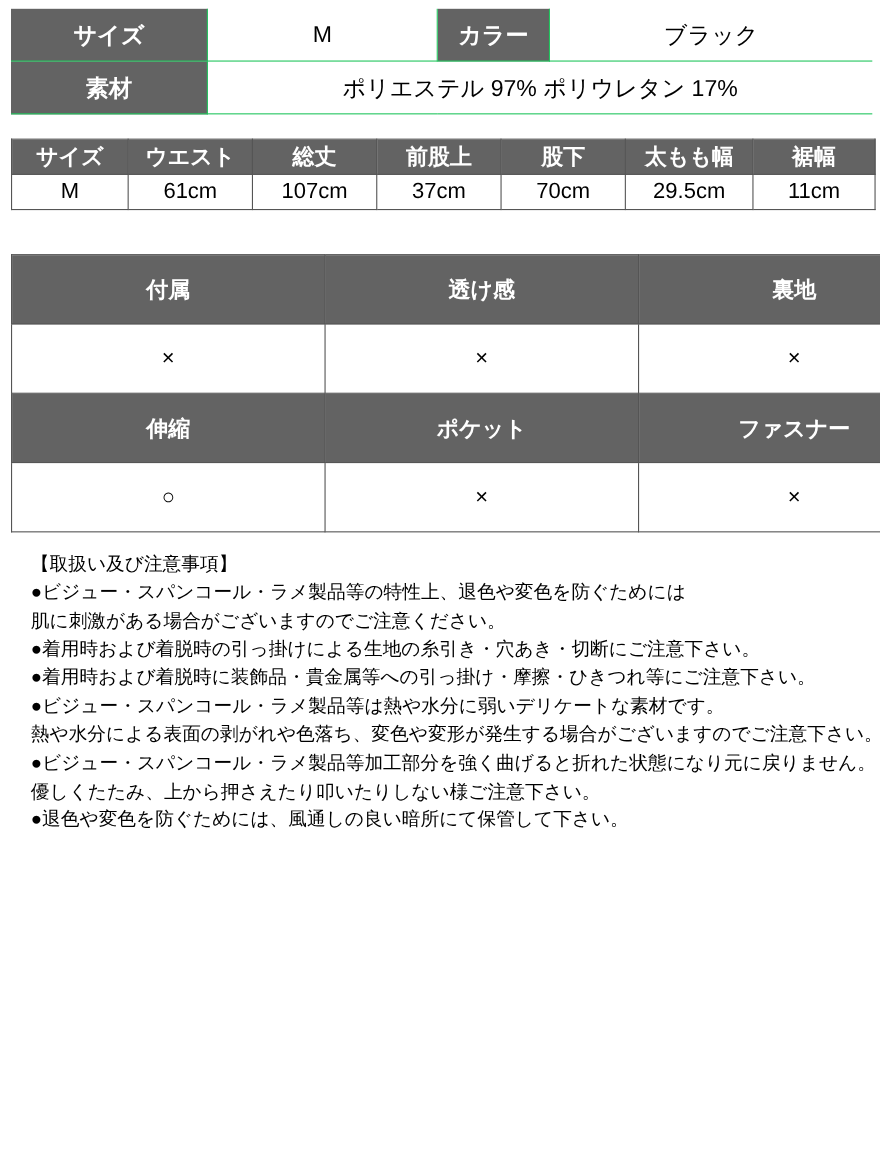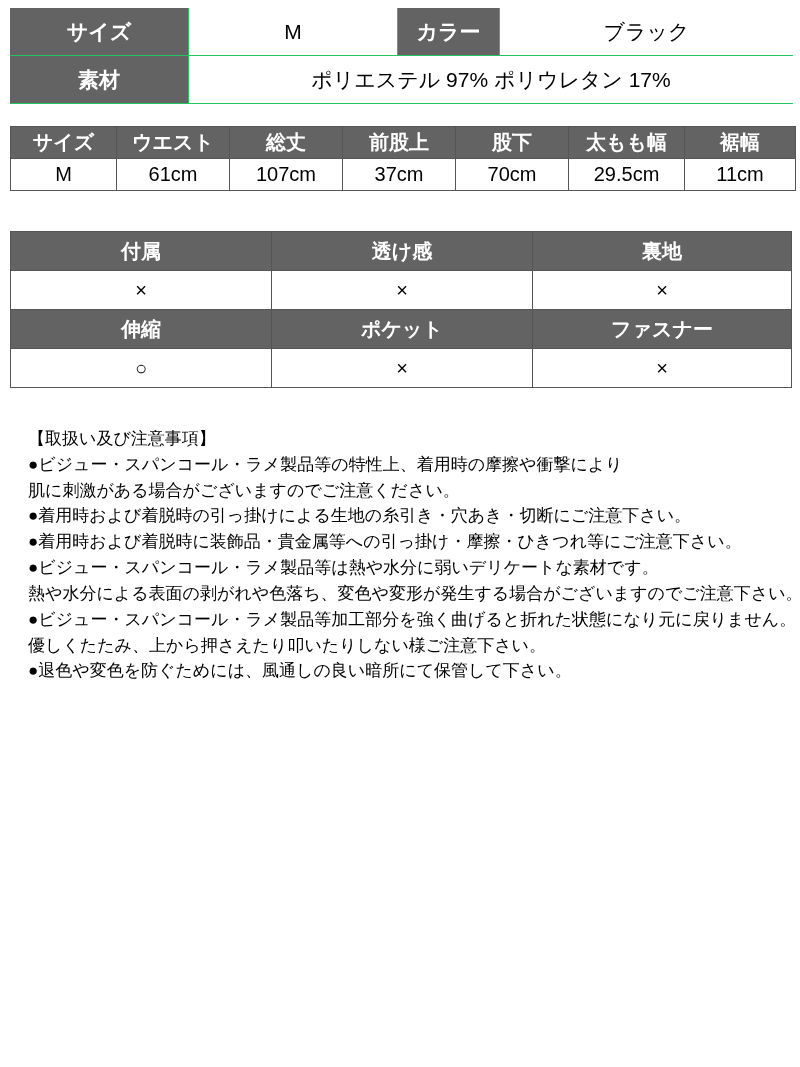--- a/index.html
+++ b/index.html
@@ -71,34 +71,34 @@
 
   .tbl-attr {
     border: 1px solid #555555;
   }
   .tbl-attr td {
     border: 1px solid #555555;
     height: 38px;
     font-size: 20px;
     text-align: center;
     vertical-align: middle;
-    padding: 0;
+    padding: 12px;
   }
   .tbl-attr .hdr {
     background: #636363;
     color: #ffffff;
     font-weight: bold;
   }
   .mark {
     font-size: 22px;
     line-height: 1;
   }
 
   .notes {
-    margin-top: 38px;
+    margin-top: 16px;
     padding-left: 18px;
     font-size: 17px;
     line-height: 1.52;
     color: #000000;
   }
   .notes .note-line {
     white-space: pre;
   }
   .notes .note-title {
     white-space: pre;
@@ -171,21 +171,21 @@
     <tr>
       <td class="val mark">○</td>
       <td class="val mark">×</td>
       <td class="val mark">×</td>
     </tr>
   </tbody>
     </table>
 
   <div class="notes">
     <div class="note-title">【取扱い及び注意事項】</div>
-    <div class="note-line">●ビジュー・スパンコール・ラメ製品等の特性上、着用時の摩擦や衝撃により</div>
+    <div class="note-line">●ビジュー・スパンコール・ラメ製品等の特性上、退色や変色を防ぐためには</div>
     <div class="note-line">肌に刺激がある場合がございますのでご注意ください。</div>
     <div class="note-line">●着用時および着脱時の引っ掛けによる生地の糸引き・穴あき・切断にご注意下さい。</div>
     <div class="note-line">●着用時および着脱時に装飾品・貴金属等への引っ掛け・摩擦・ひきつれ等にご注意下さい。</div>
     <div class="note-line">●ビジュー・スパンコール・ラメ製品等は熱や水分に弱いデリケートな素材です。</div>
     <div class="note-line">熱や水分による表面の剥がれや色落ち、変色や変形が発生する場合がございますのでご注意下さい。</div>
     <div class="note-line">●ビジュー・スパンコール・ラメ製品等加工部分を強く曲げると折れた状態になり元に戻りません。</div>
     <div class="note-line">優しくたたみ、上から押さえたり叩いたりしない様ご注意下さい。</div>
     <div class="note-line">●退色や変色を防ぐためには、風通しの良い暗所にて保管して下さい。</div>
   </div>
 

